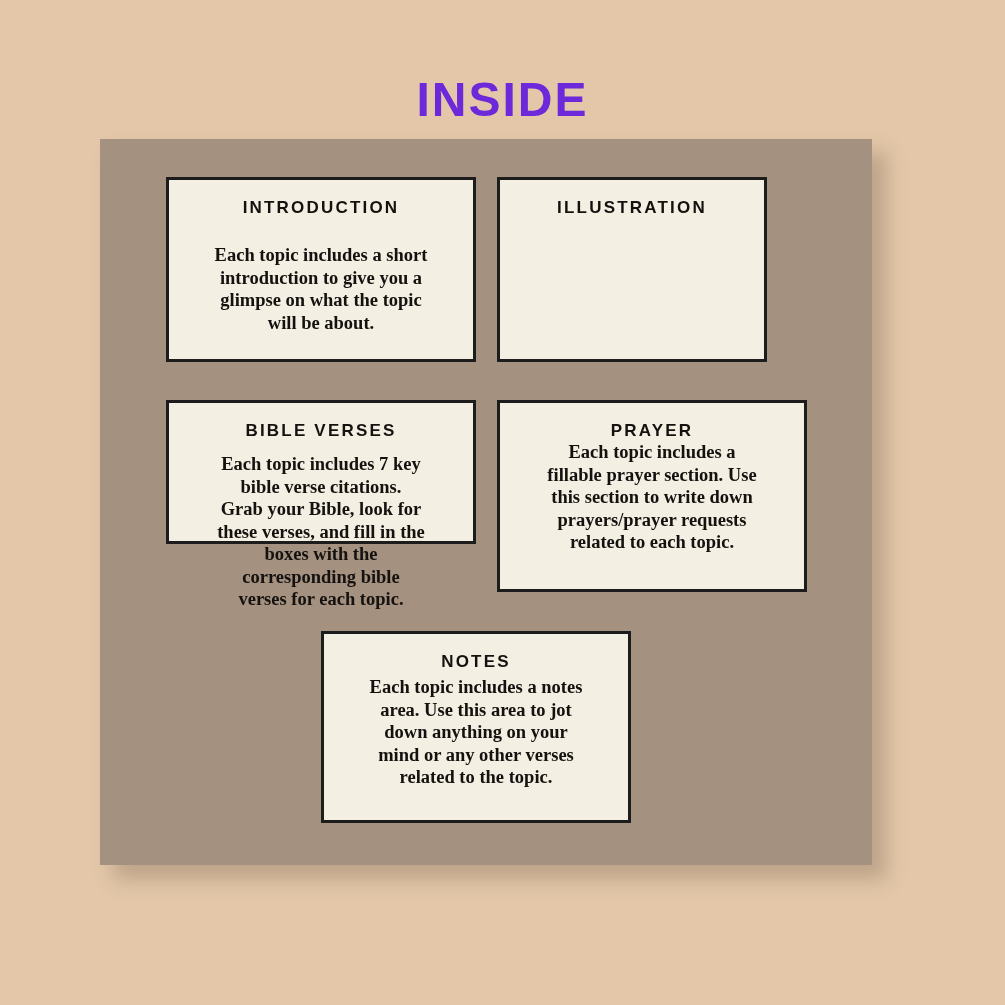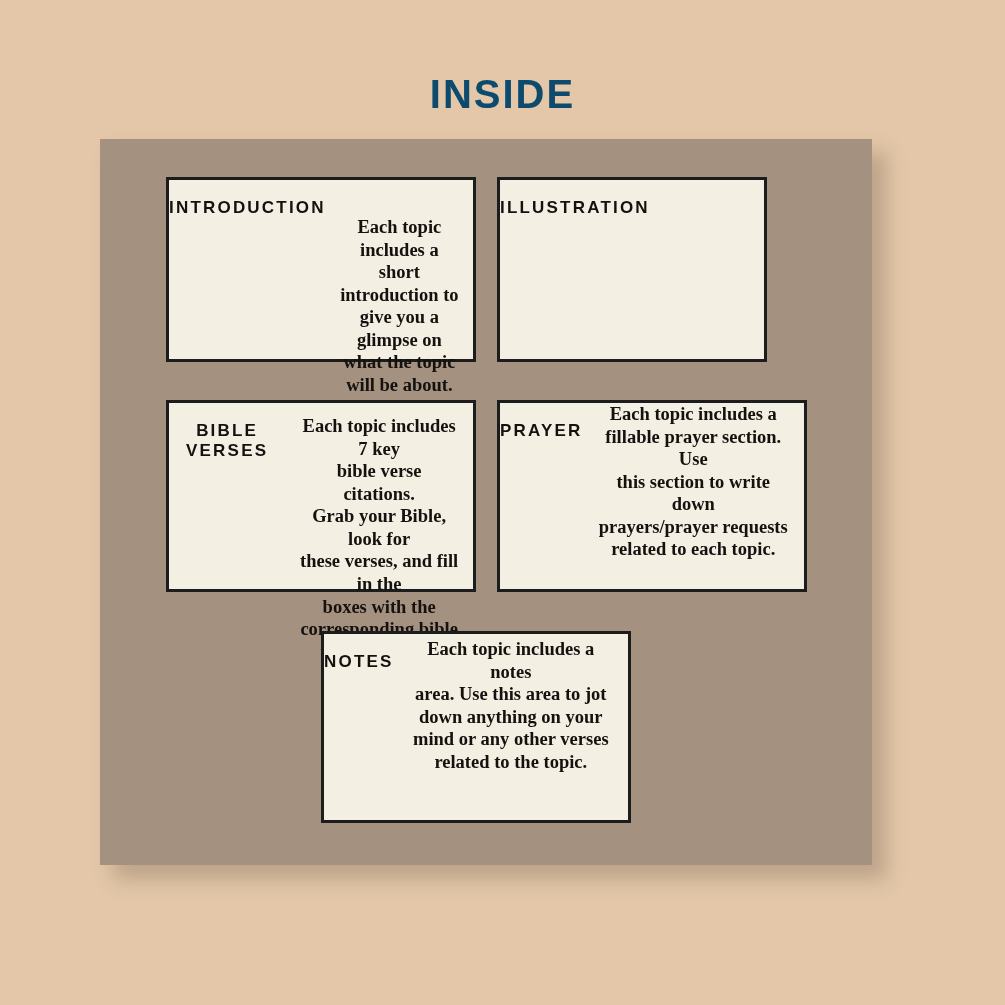--- a/index.html
+++ b/index.html
@@ -19,41 +19,41 @@
     height: 1005px;
   }
   .page-title {
     position: absolute;
     top: 72px;
     left: 0;
     width: 1005px;
     text-align: center;
     font-family: "Liberation Sans", sans-serif;
     font-weight: bold;
-    font-size: 40px;
+    font-size: 48px;
     letter-spacing: 2px;
-    color: #0c4a6e;
+    color: #6d28d9;
   }
   .panel {
     position: absolute;
     left: 100px;
     top: 139px;
     width: 772px;
     height: 726px;
     background: #a4917f;
     box-shadow: 14px 14px 18px rgba(120, 98, 80, 0.35);
   }
   .card {
     position: absolute;
     background: #f3efe2;
     border: 3px solid #1c1c1c;
     box-sizing: border-box;
     display: flex;
-    flex-direction: row;
-    align-items: flex-start;
+    flex-direction: column;
+    align-items: center;
   }
   .card-title {
     font-family: "Liberation Sans", sans-serif;
     font-weight: bold;
     font-size: 17px;
     letter-spacing: 2.2px;
     color: #14110f;
     margin-top: 18px;
     text-align: center;
   }
@@ -65,29 +65,29 @@
     color: #14110f;
     text-align: center;
     padding: 0 14px;
     white-space: pre-line;
   }
 
   
   #card-introduction {
     left: 66px;  top: 38px;  width: 310px; height: 185px;
   }
-  #card-introduction .card-body { margin-top: 36px; }
+  #card-introduction .card-body { margin-top: 26px; }
 
   #card-illustration {
     left: 397px; top: 38px;  width: 270px; height: 185px;
   }
   #card-illustration .card-body { margin-top: 32px; }
 
   #card-bible-verses {
-    left: 66px;  top: 261px; width: 310px; height: 192px;
+    left: 66px;  top: 261px; width: 310px; height: 144px;
   }
   #card-bible-verses .card-body { margin-top: 12px; }
 
   #card-prayer {
     left: 397px; top: 261px; width: 310px; height: 192px;
   }
   #card-prayer .card-body { }
 
   #card-notes {
     left: 221px; top: 492px; width: 310px; height: 192px;

